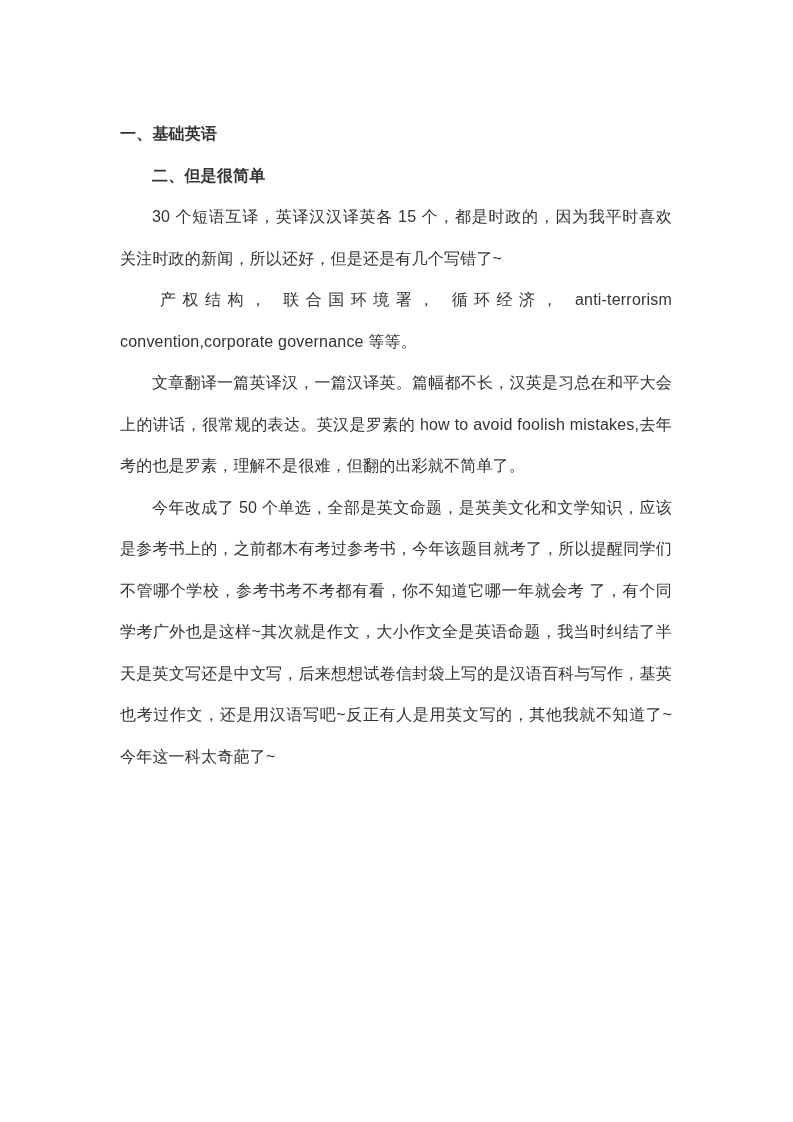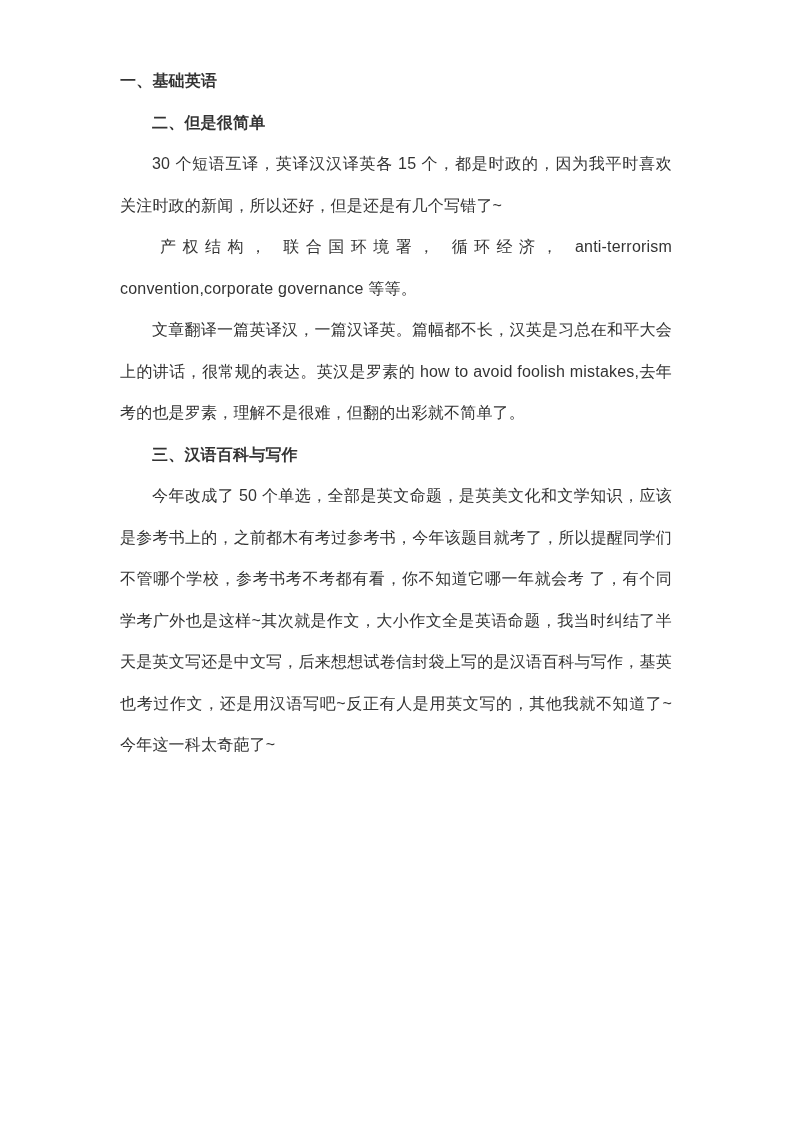--- a/index.html
+++ b/index.html
@@ -10,21 +10,21 @@
   body {
     width: 793px;
     height: 1122px;
     overflow: hidden;
   }
   .page {
     box-sizing: border-box;
     width: 793px;
     height: 1122px;
     background: #ffffff;
-    padding: 60px 121px 40px 120px;
+    padding: 113px 121px 40px 120px;
     font-family: "Liberation Sans", "DejaVu Sans", sans-serif;
     color: #333333;
   }
   .doc {
     font-size: 16px;
     line-height: 41.5px;
     text-align: justify;
     text-justify: inter-character;
     letter-spacing: 0.2px;
   }
@@ -60,18 +60,17 @@
 
 
     <h2 class="heading indented">二、但是很简单</h2>
 
     <p class="para">30 个短语互译，英译汉汉译英各 15 个，都是时政的，因为我平时喜欢关注时政的新闻，所以还好，但是还是有几个写错了~</p>
 
     <p class="para wide-indent">产权结构， 联合国环境署， 循环经济， anti-terrorism convention,corporate governance 等等。</p>
 
     <p class="para">文章翻译一篇英译汉，一篇汉译英。篇幅都不长，汉英是习总在和平大会上的讲话，很常规的表达。英汉是罗素的 how to avoid foolish mistakes,去年考的也是罗素，理解不是很难，但翻的出彩就不简单了。</p>
 
-    <h2 class="heading indented">三、汉语百科与写作</h2>
 
     <p class="para">今年改成了 50 个单选，全部是英文命题，是英美文化和文学知识，应该是参考书上的，之前都木有考过参考书，今年该题目就考了，所以提醒同学们不管哪个学校，参考书考不考都有看，你不知道它哪一年就会考 了，有个同学考广外也是这样~其次就是作文，大小作文全是英语命题，我当时纠结了半天是英文写还是中文写，后来想想试卷信封袋上写的是汉语百科与写作，基英也考过作文，还是用汉语写吧~反正有人是用英文写的，其他我就不知道了~今年这一科太奇葩了~</p>
 
   </div>
 </div>
 
 </body></html>

